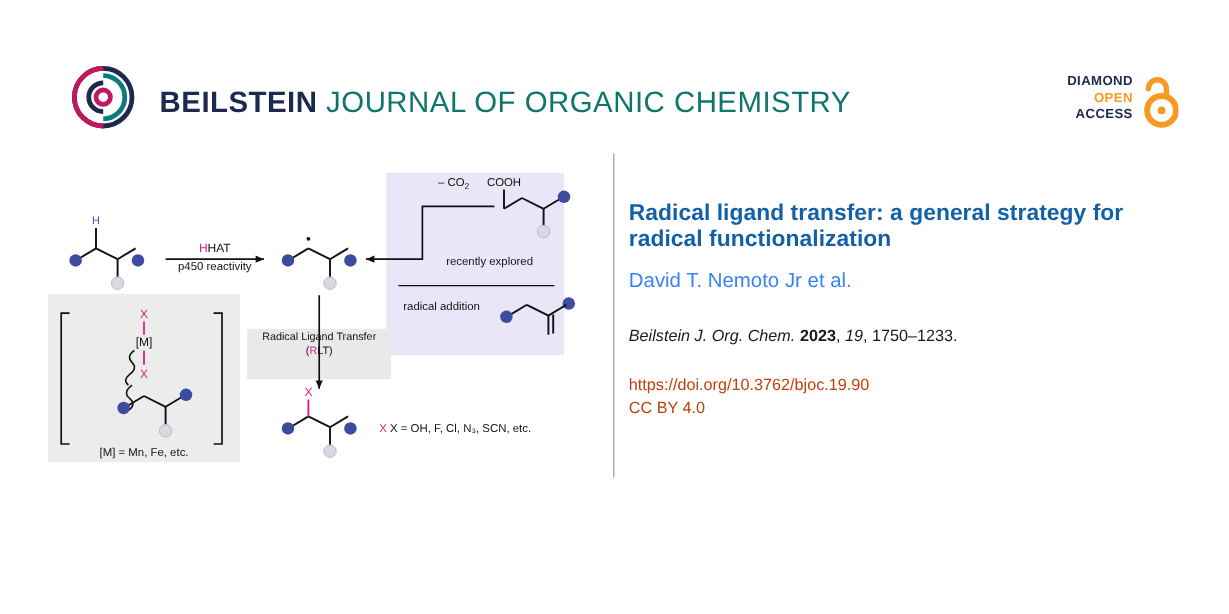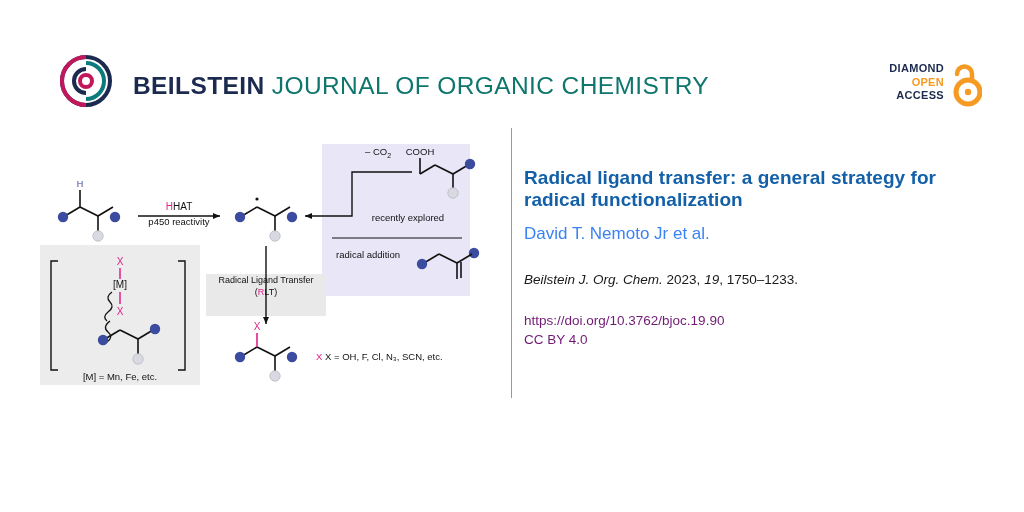--- a/index.html
+++ b/index.html
@@ -108,30 +108,30 @@
     margin-top: 27px;
     font-size: 13.5px;
     color: #1a1a1a;
     line-height: 18px;
     font-style: italic;
   }
   .art-citation .nonital {
     font-style: normal;
   }
   .art-citation .b {
-    font-weight: normal;
+    font-weight: bold;
     font-style: normal;
   }
   .art-citation .yr-ital {
     font-weight: normal;
   }
   .art-doi {
     margin-top: 22px;
     font-size: 13.5px;
-    color: #701a75;
+    color: #c2410c;
     line-height: 19px;
   }
 
   
   .graphic {
     position: absolute;
     left: 20px; top: 128px;
     width: 480px; height: 270px;
   }
   .graphic svg { display: block; }

